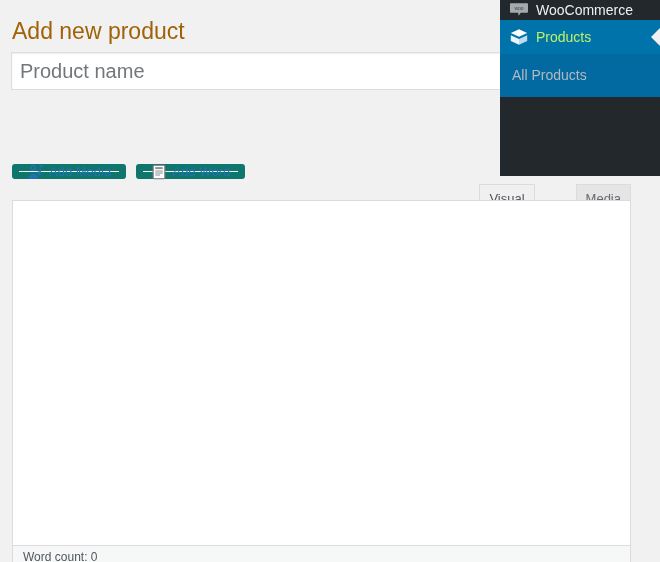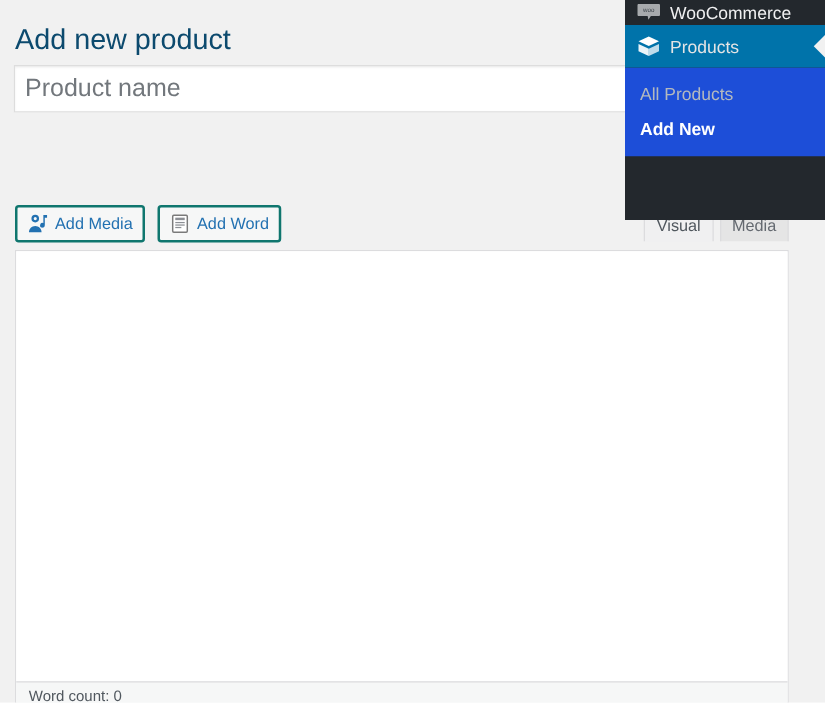--- a/index.html
+++ b/index.html
@@ -22,21 +22,21 @@
     width: 660px; height: 562px;
     background: #f1f1f1;
   }
 
   #page-title {
     position: absolute;
     left: 12px;
     top: 8px;
     font-size: 23px;
     font-weight: 400;
-    color: #0c4a6e;
+    color: #a16207;
     line-height: 29px;
     letter-spacing: 0px;
     margin: 0;
     padding: 9px 0 4px 0;
     white-space: nowrap;
   }
 
   #title-field {
     position: absolute;
     left: 11px;
@@ -69,44 +69,45 @@
 
   #media-buttons {
     position: relative;
     height: 36px;
     padding: 0;
   }
   .media-button {
     display: inline-flex;
     align-items: center;
     gap: 5px;
-    height: 30px;
+    height: 15px;
     padding: 0 8px 0 7px;
     margin-right: 5px;
     box-sizing: border-box;
-    border: 2px solid #0f766e;
+    border: 7px solid #0f766e;
     border-radius: 3px;
     background: #f6f7f7;
     color: #2271b1;
     font-family: "Liberation Sans", sans-serif;
     font-size: 13px;
     line-height: 24px;
     cursor: pointer;
     vertical-align: top;
   }
   .media-button .btn-label { white-space: nowrap; }
   .mb-icon { display: inline-block; width: 18px; height: 18px; flex: none; }
 
   
   #editor-tabs {
     position: absolute;
     right: 0;
-    top: 2px;
+    top: 20px;
     display: flex;
     align-items: flex-end;
+    gap: 36px;
   }
   .editor-tab {
     box-sizing: border-box;
     height: 27px;
     padding: 4px 9px 0 9px;
     margin-left: 5px;
     font-size: 13px;
     line-height: 19px;
     color: #646970;
     background: #e5e5e5;
@@ -180,36 +181,36 @@
     background: #23282d;
     color: #f0f0f1;
     height: 20px;
   }
   .menu-top.current {
     background: #0073aa;
     color: #fff;
     font-weight: 400;
     height: 34px;
   }
-  .menu-top.current .menu-text { color: #e5e5e5; }
+  .menu-top.current .menu-text { color: #bef264; }
   
   .menu-arrow {
     position: absolute;
     right: 0;
     top: 50%;
     margin-top: -9px;
     width: 0;
     height: 0;
     border-top: 9px solid transparent;
     border-bottom: 9px solid transparent;
     border-right: 9px solid #f1f1f1;
   }
 
   #submenu {
-    background: #1d4ed8;
+    background: #0369a1;
     padding: 7px 0 8px 0;
     margin: 0;
     list-style: none;
   }
   #submenu li {
     padding: 0;
     margin: 0;
   }
   #submenu a {
     display: block;
@@ -298,17 +299,14 @@
       </svg>
     </span>
     <span class="menu-text">Products</span>
     <span class="menu-arrow"></span>
   </div>
 
   <ul id="submenu">
     <li>
       <a>All Products</a>
     </li>
-    <li>
-      <a class="current">Add New</a>
-    </li>
   </ul>
 </div>
 
 </body></html>

